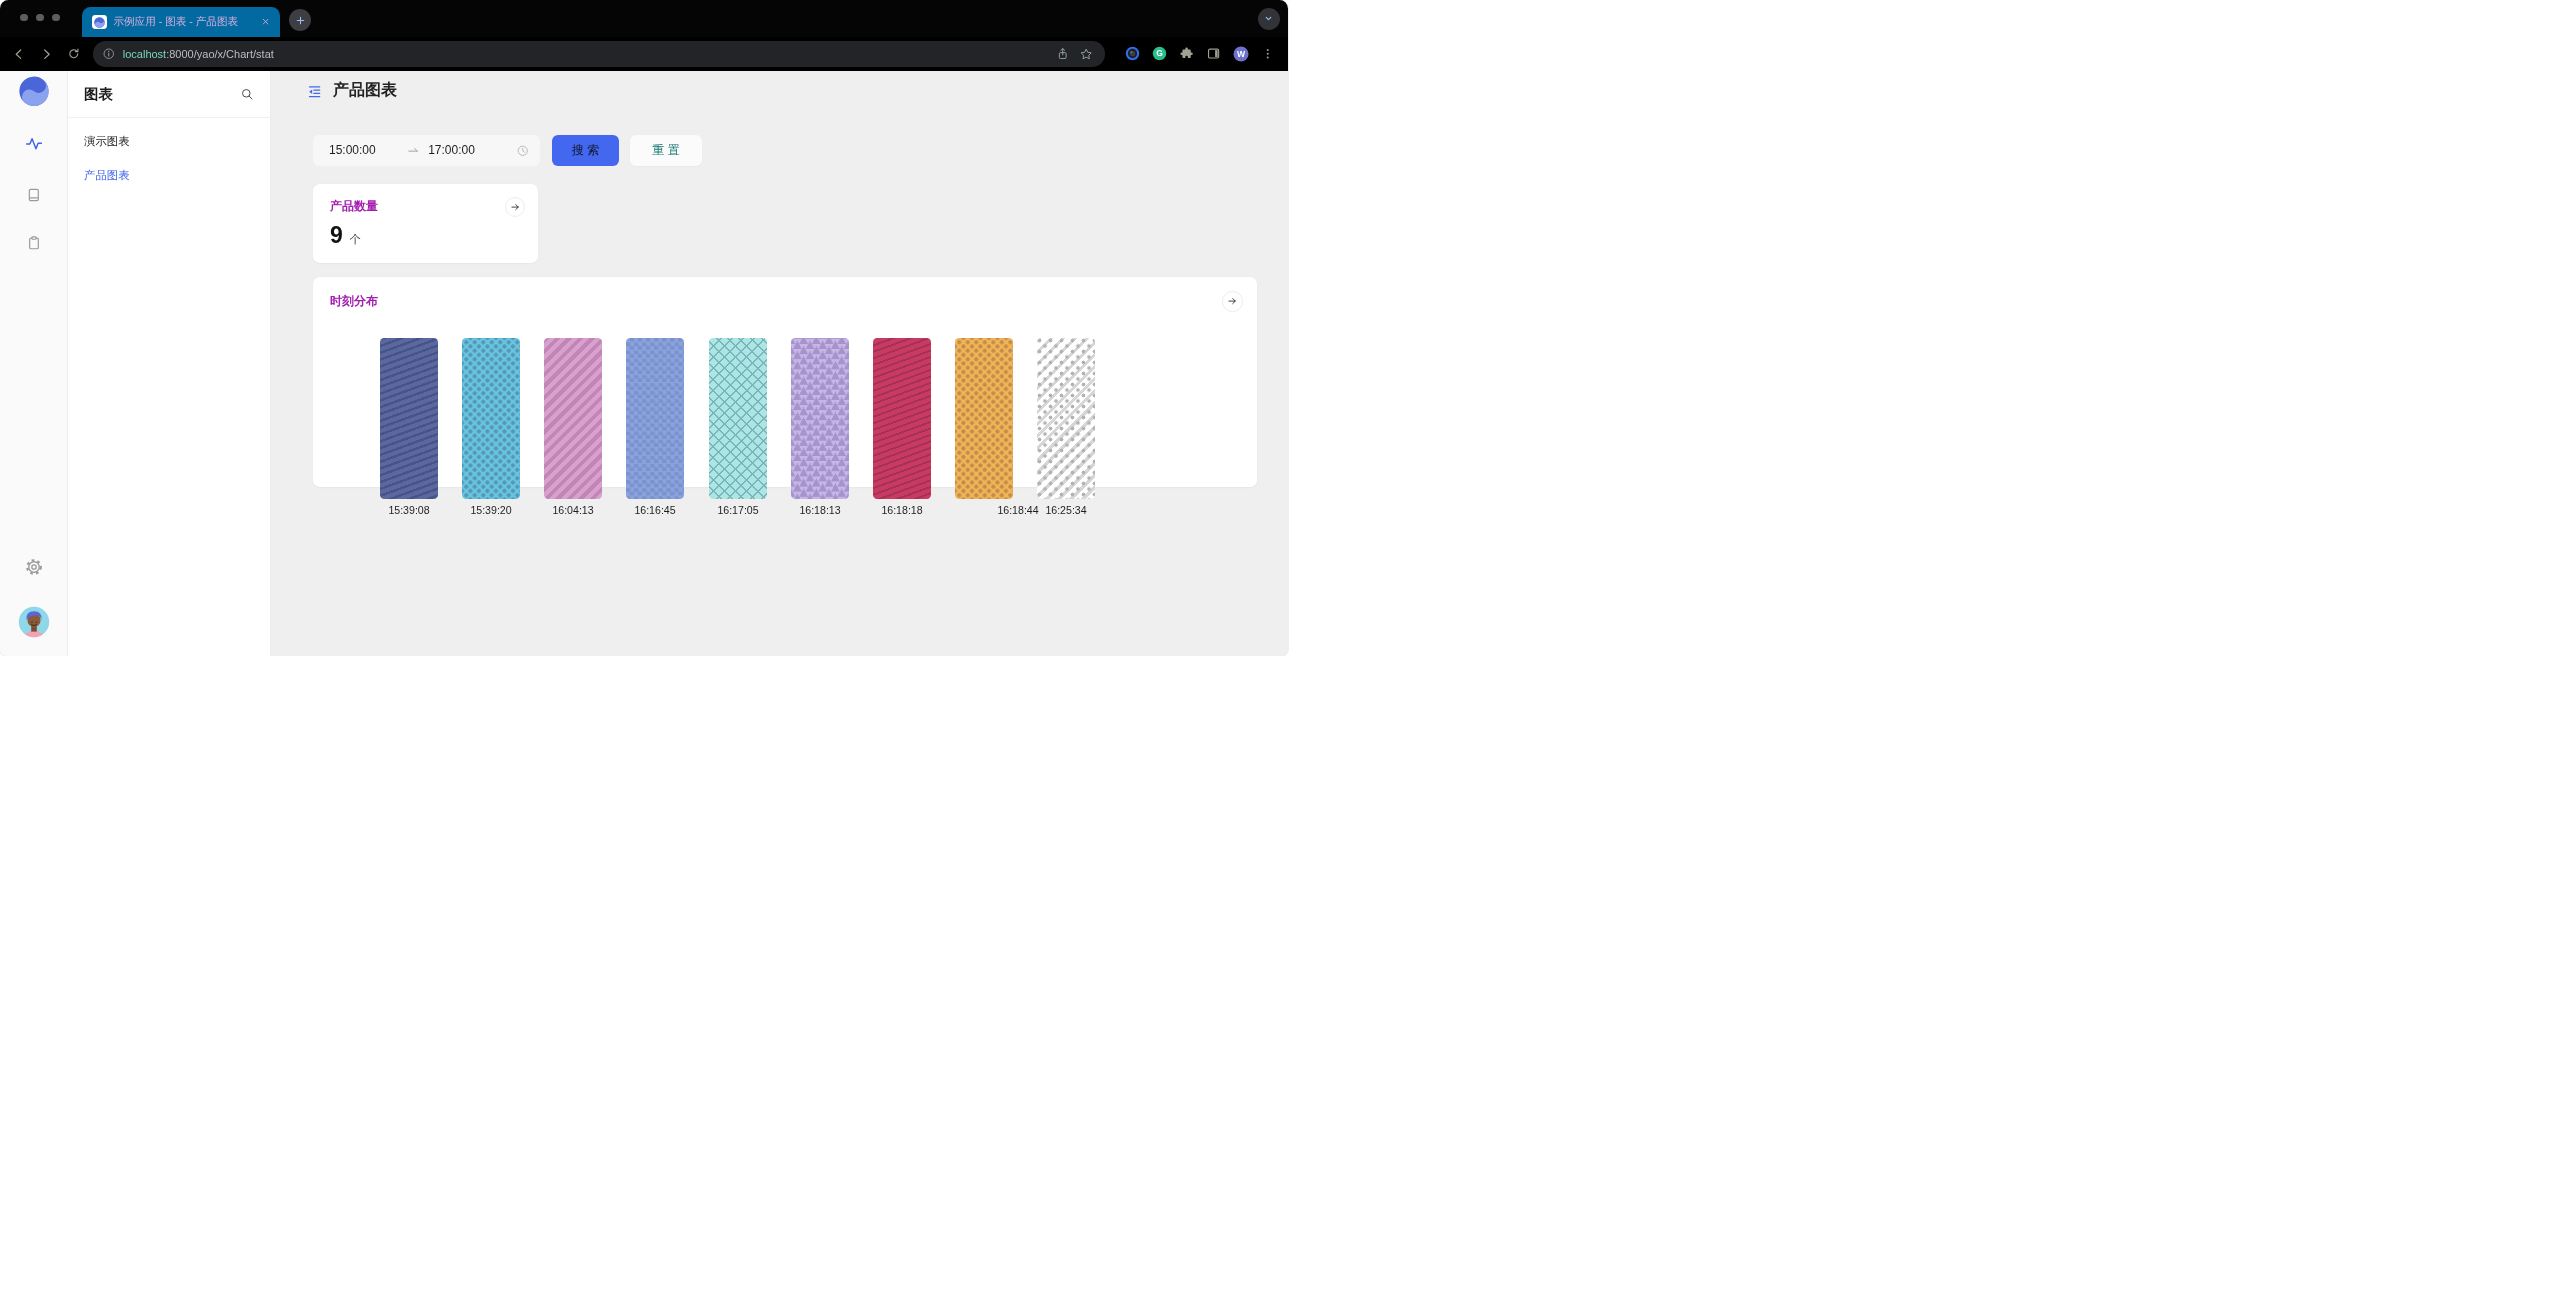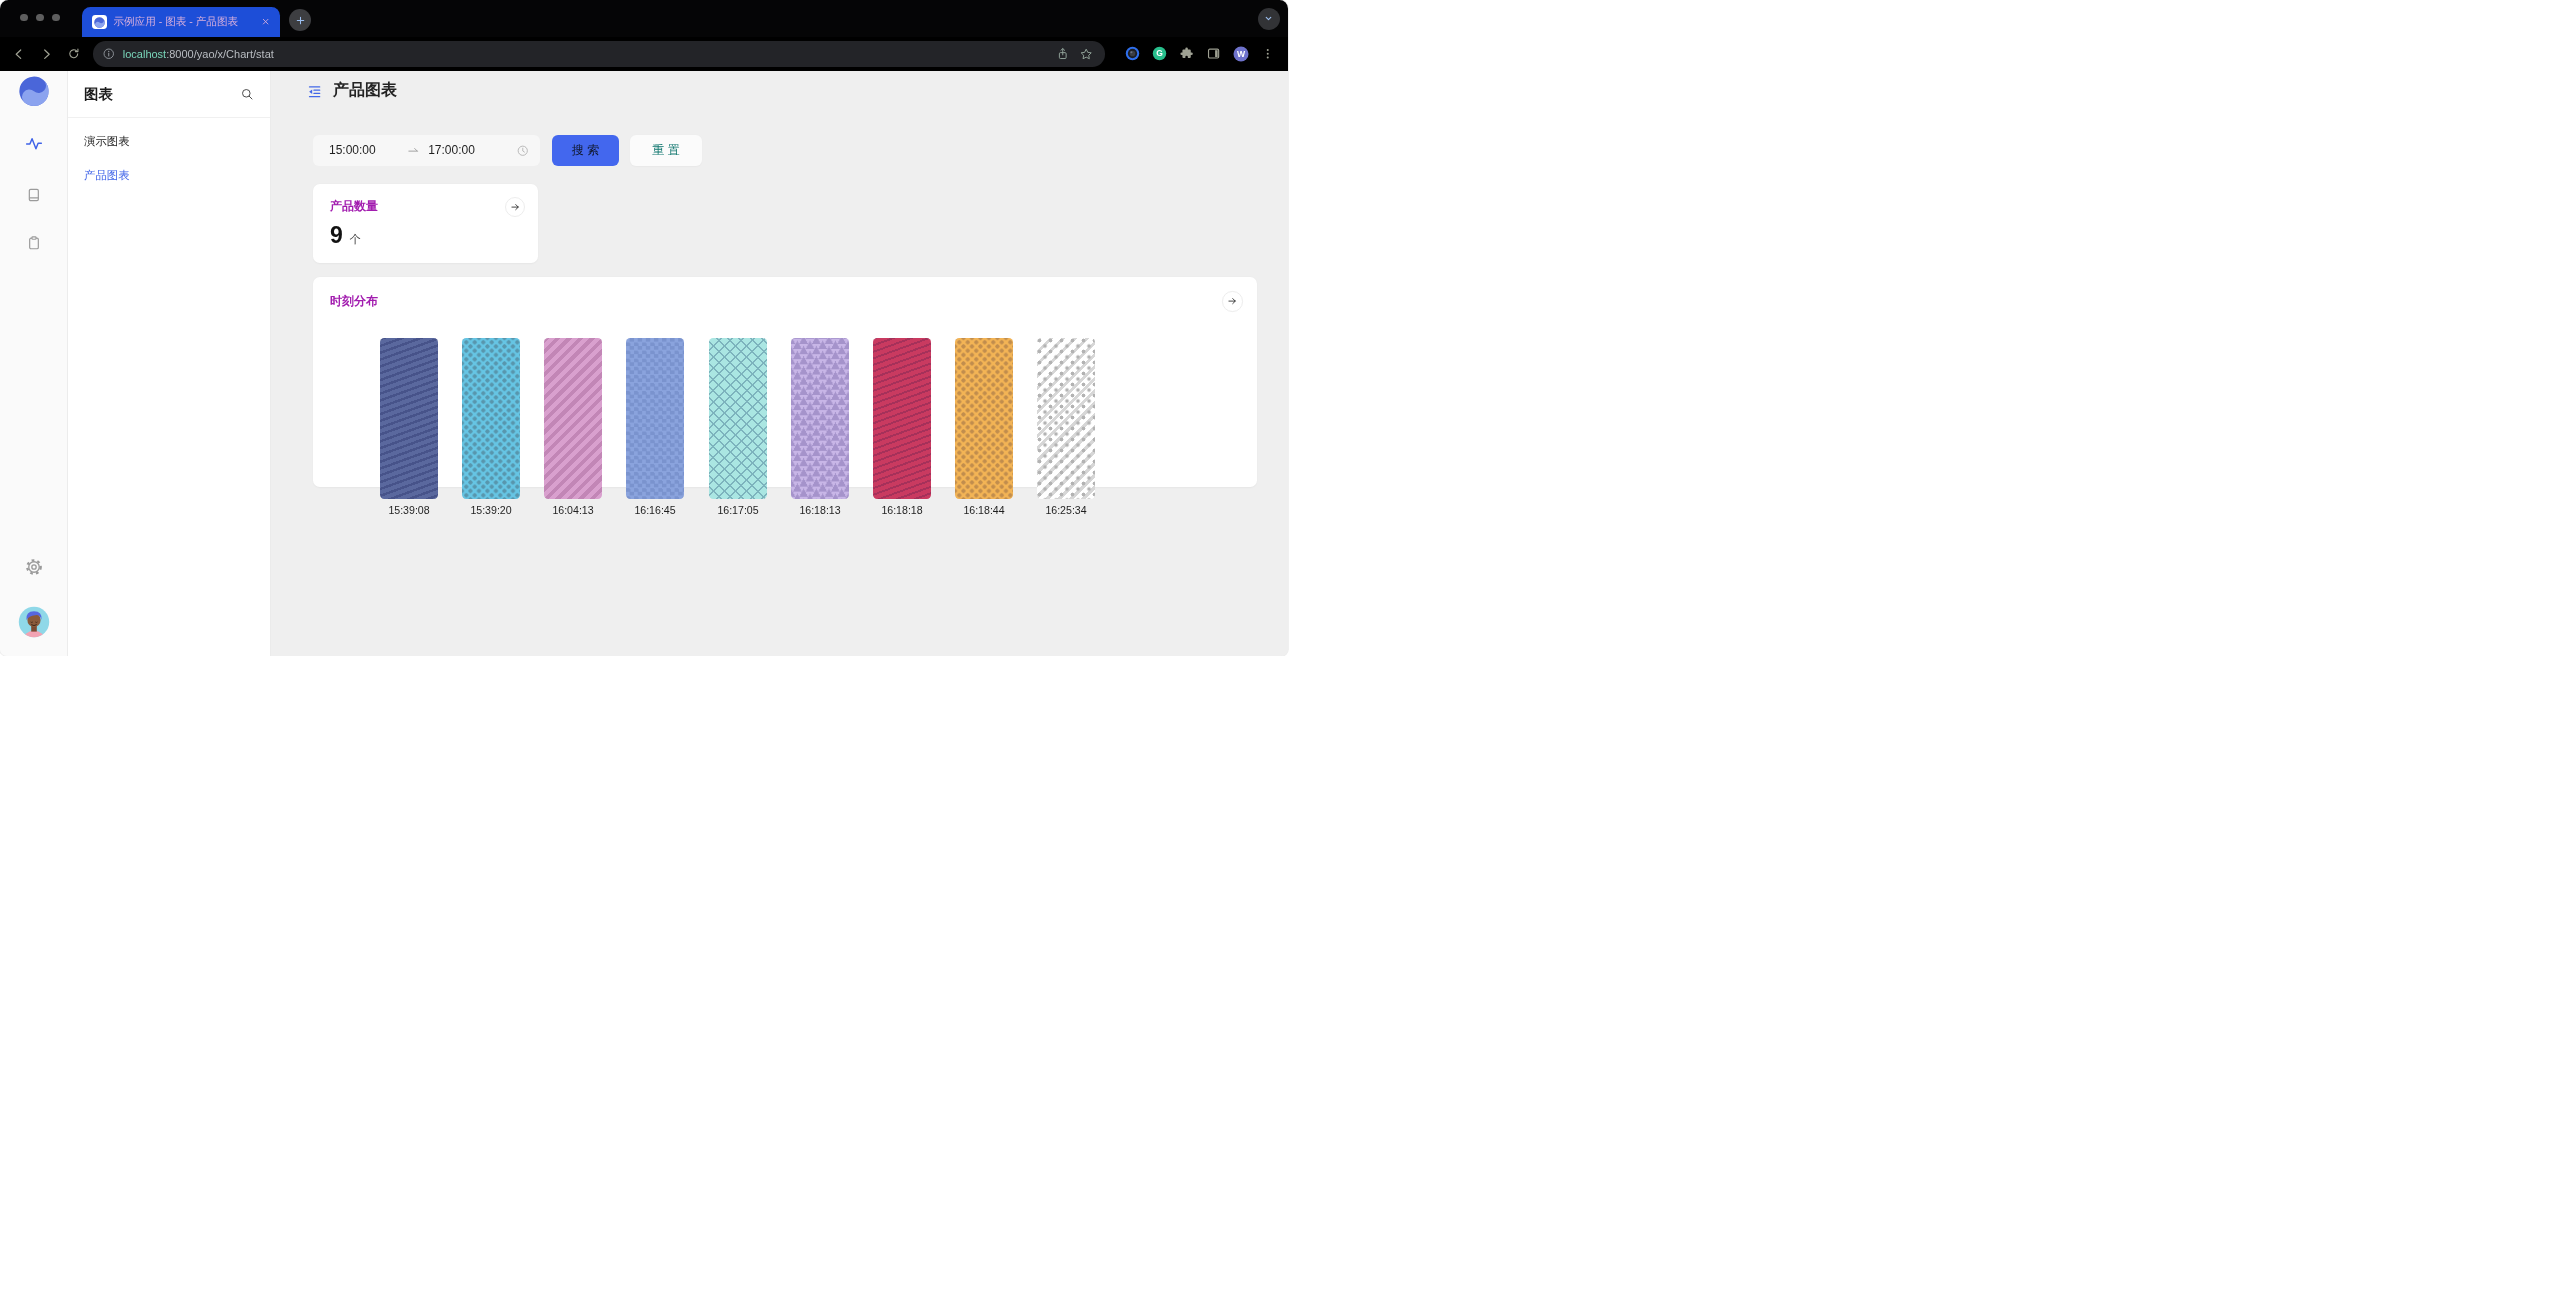--- a/index.html
+++ b/index.html
@@ -2,21 +2,21 @@
 <html style="font-size:13.5px"><head>
 <meta charset="utf-8">
 <style>
   html,body{margin:0;padding:0;background:#fff;font-family:"Liberation Sans","DejaVu Sans",sans-serif;}
   *{box-sizing:border-box;}
   .window{width:1288px;height:656px;border-radius:8.5px 8.5px 6.8px 6.8px;overflow:hidden;position:relative;background:#efefef;box-shadow:0 0 0 0.8px rgba(0,0,0,.08);}
   
   .tabstrip{height:37px;background:#050506;position:relative;}
   .traffic{position:absolute;left:20.3px;top:13.5px;display:flex;gap:8.5px;}
   .traffic span{width:7.6px;height:7.6px;border-radius:50%;background:#5e5e5e;display:block;}
-  .tab{position:absolute;left:82px;top:6.8px;width:198px;height:30.5px;background:#1d4ed8;border-radius:8.5px 8.5px 0 0;display:flex;align-items:center;padding:0 7.6px 0 10.2px;}
+  .tab{position:absolute;left:82px;top:6.8px;width:198px;height:30.5px;background:#0369a1;border-radius:8.5px 8.5px 0 0;display:flex;align-items:center;padding:0 7.6px 0 10.2px;}
   .favicon{width:14.4px;height:14.4px;border-radius:3.4px;background:#fff;display:grid;place-items:center;margin-right:6.8px;flex:none;}
   .tab-title{color:#d9afdc;font-size:10.6px;flex:1;white-space:nowrap;overflow:hidden;}
   .tab-close{width:13.5px;height:13.5px;display:grid;place-items:center;flex:none;cursor:pointer;}
   .newtab{position:absolute;left:289px;top:9.3px;width:22px;height:22px;border-radius:50%;background:#3d3e41;display:grid;place-items:center;}
   .tab-chevron{position:absolute;right:8.5px;top:7.6px;width:22px;height:22px;border-radius:50%;background:#323336;display:grid;place-items:center;}
   
   .toolbar{height:34px;background:#000000;display:flex;align-items:center;padding:0 10.2px 0 8.5px;}
   .nav-ico{width:22px;height:22px;display:grid;place-items:center;margin-right:5.1px;color:#9fa193;}
   .omnibox{flex:1;height:25.4px;background:#232428;border-radius:12.7px;display:flex;align-items:center;padding:0 8.5px 0 9.3px;margin:0 10.2px 0 3.4px;min-width:0;}
   .url{font-size:11px;margin-left:6.8px;white-space:nowrap;overflow:hidden;}
@@ -329,21 +329,21 @@
               <div class="bar" style="background-color: rgb(200, 182, 231); background-image: conic-gradient(from 150deg at 50% 22%, rgb(165, 147, 203) 60deg, rgba(0, 0, 0, 0) 0deg), conic-gradient(from 150deg at 50% 22%, rgb(165, 147, 203) 60deg, rgba(0, 0, 0, 0) 0deg); background-size: 12.7px 10.2px, 12.7px 10.2px; background-position: 0px 0.8px, 6.3px 6px; height: 161px;"></div>
             </div>
             <div class="bar-label" style="left: 454px;">16:18:13</div>
             <div class="bar-col" style="left: 536px;">
               <div class="bar" style="background-color: rgb(201, 58, 96); background-image: repeating-linear-gradient(160deg, rgb(165, 49, 90) 0px, rgb(165, 49, 90) 1.9px, rgba(0, 0, 0, 0) 1.9px, rgba(0, 0, 0, 0) 6.1px); height: 161px;"></div>
             </div>
             <div class="bar-label" style="left: 536px;">16:18:18</div>
             <div class="bar-col" style="left: 618px;">
               <div class="bar" style="background-color: rgb(243, 180, 85); background-image: radial-gradient(circle, rgb(193, 141, 77) 1.8px, rgba(0, 0, 0, 0) 2.3px), radial-gradient(circle, rgb(193, 141, 77) 1.8px, rgba(0, 0, 0, 0) 2.3px); background-size: 8.5px 8.5px, 8.5px 8.5px; background-position: 0px 0px, 4.2px 4.2px; height: 161px;"></div>
             </div>
-            <div class="bar-label" style="left: 618px; text-align: center;">16:18:44</div>
+            <div class="bar-label" style="left: 652px; text-align: center;">16:18:44</div>
             <div class="bar-col" style="left: 700px;">
               <div class="bar" style="background-color: rgb(255, 255, 255); background-image: radial-gradient(circle, rgb(179, 179, 179) 1.7px, rgba(0, 0, 0, 0) 2.2px), radial-gradient(circle, rgb(179, 179, 179) 1.7px, rgba(0, 0, 0, 0) 2.2px), repeating-linear-gradient(135deg, rgb(215, 215, 215) 0px, rgb(215, 215, 215) 3.4px, rgba(0, 0, 0, 0) 3.4px, rgba(0, 0, 0, 0) 8.5px); background-size: 11px 11px, 11px 11px, auto; background-position: 2.5px 2.5px, 8px 8px, 0px 0px; height: 161px;"></div>
             </div>
             <div class="bar-label" style="left: 700px;">16:25:34</div>
           </div>
       </section>
     </main>
   </div>
 </div>
 

